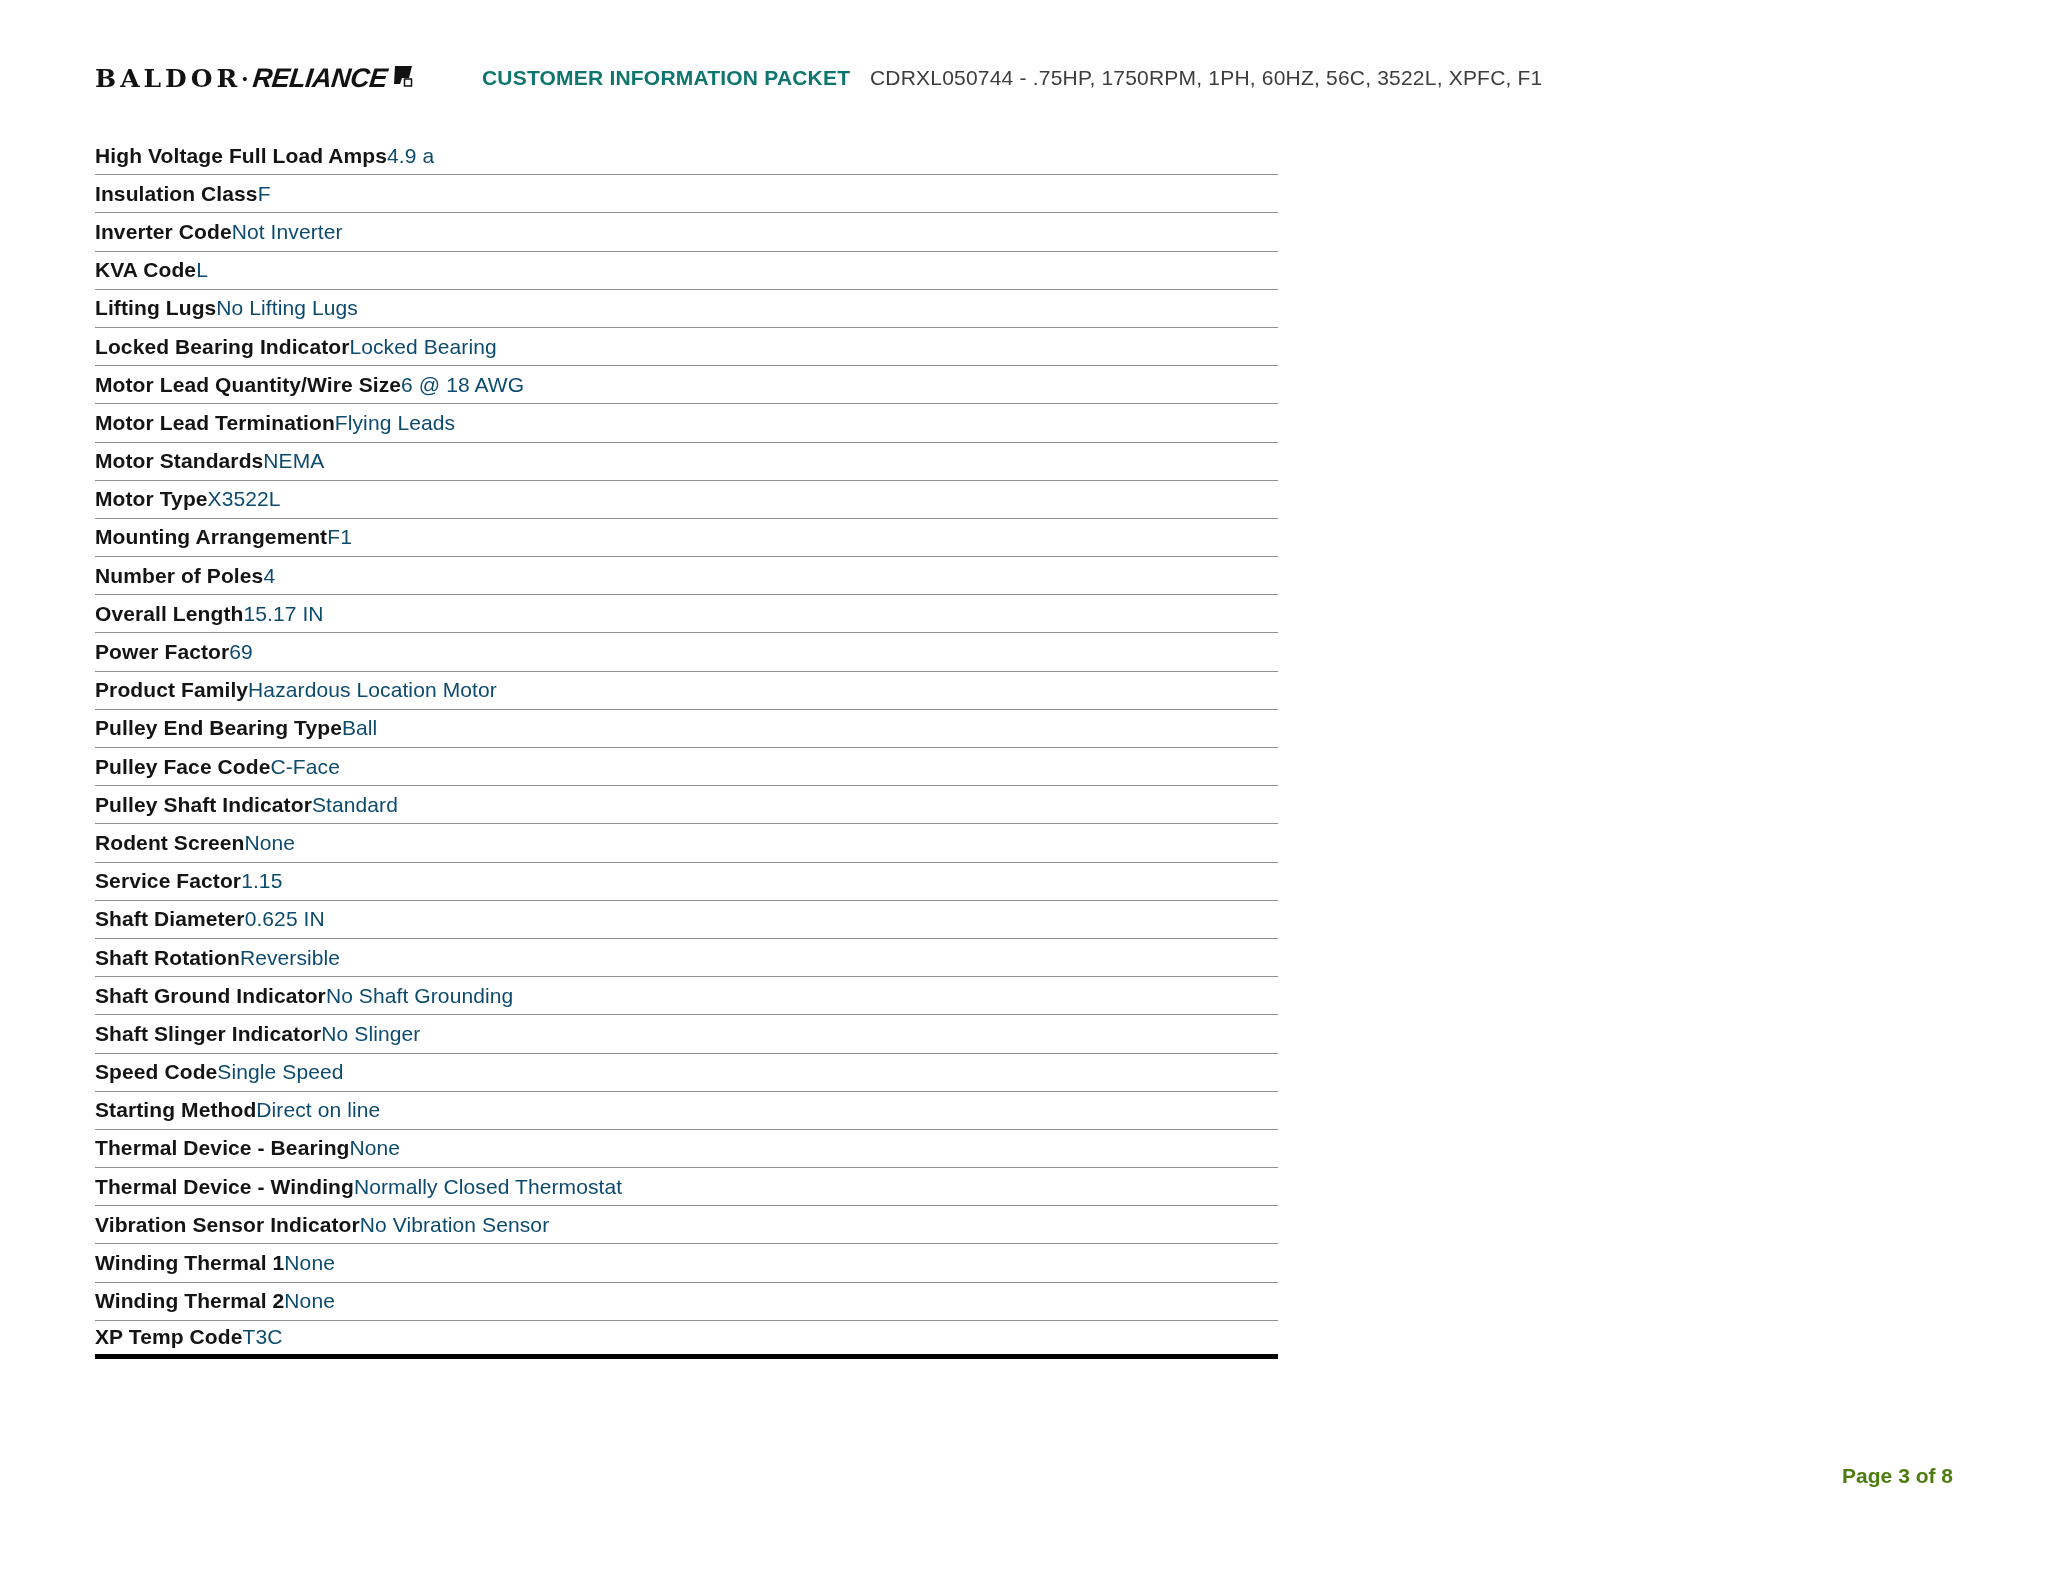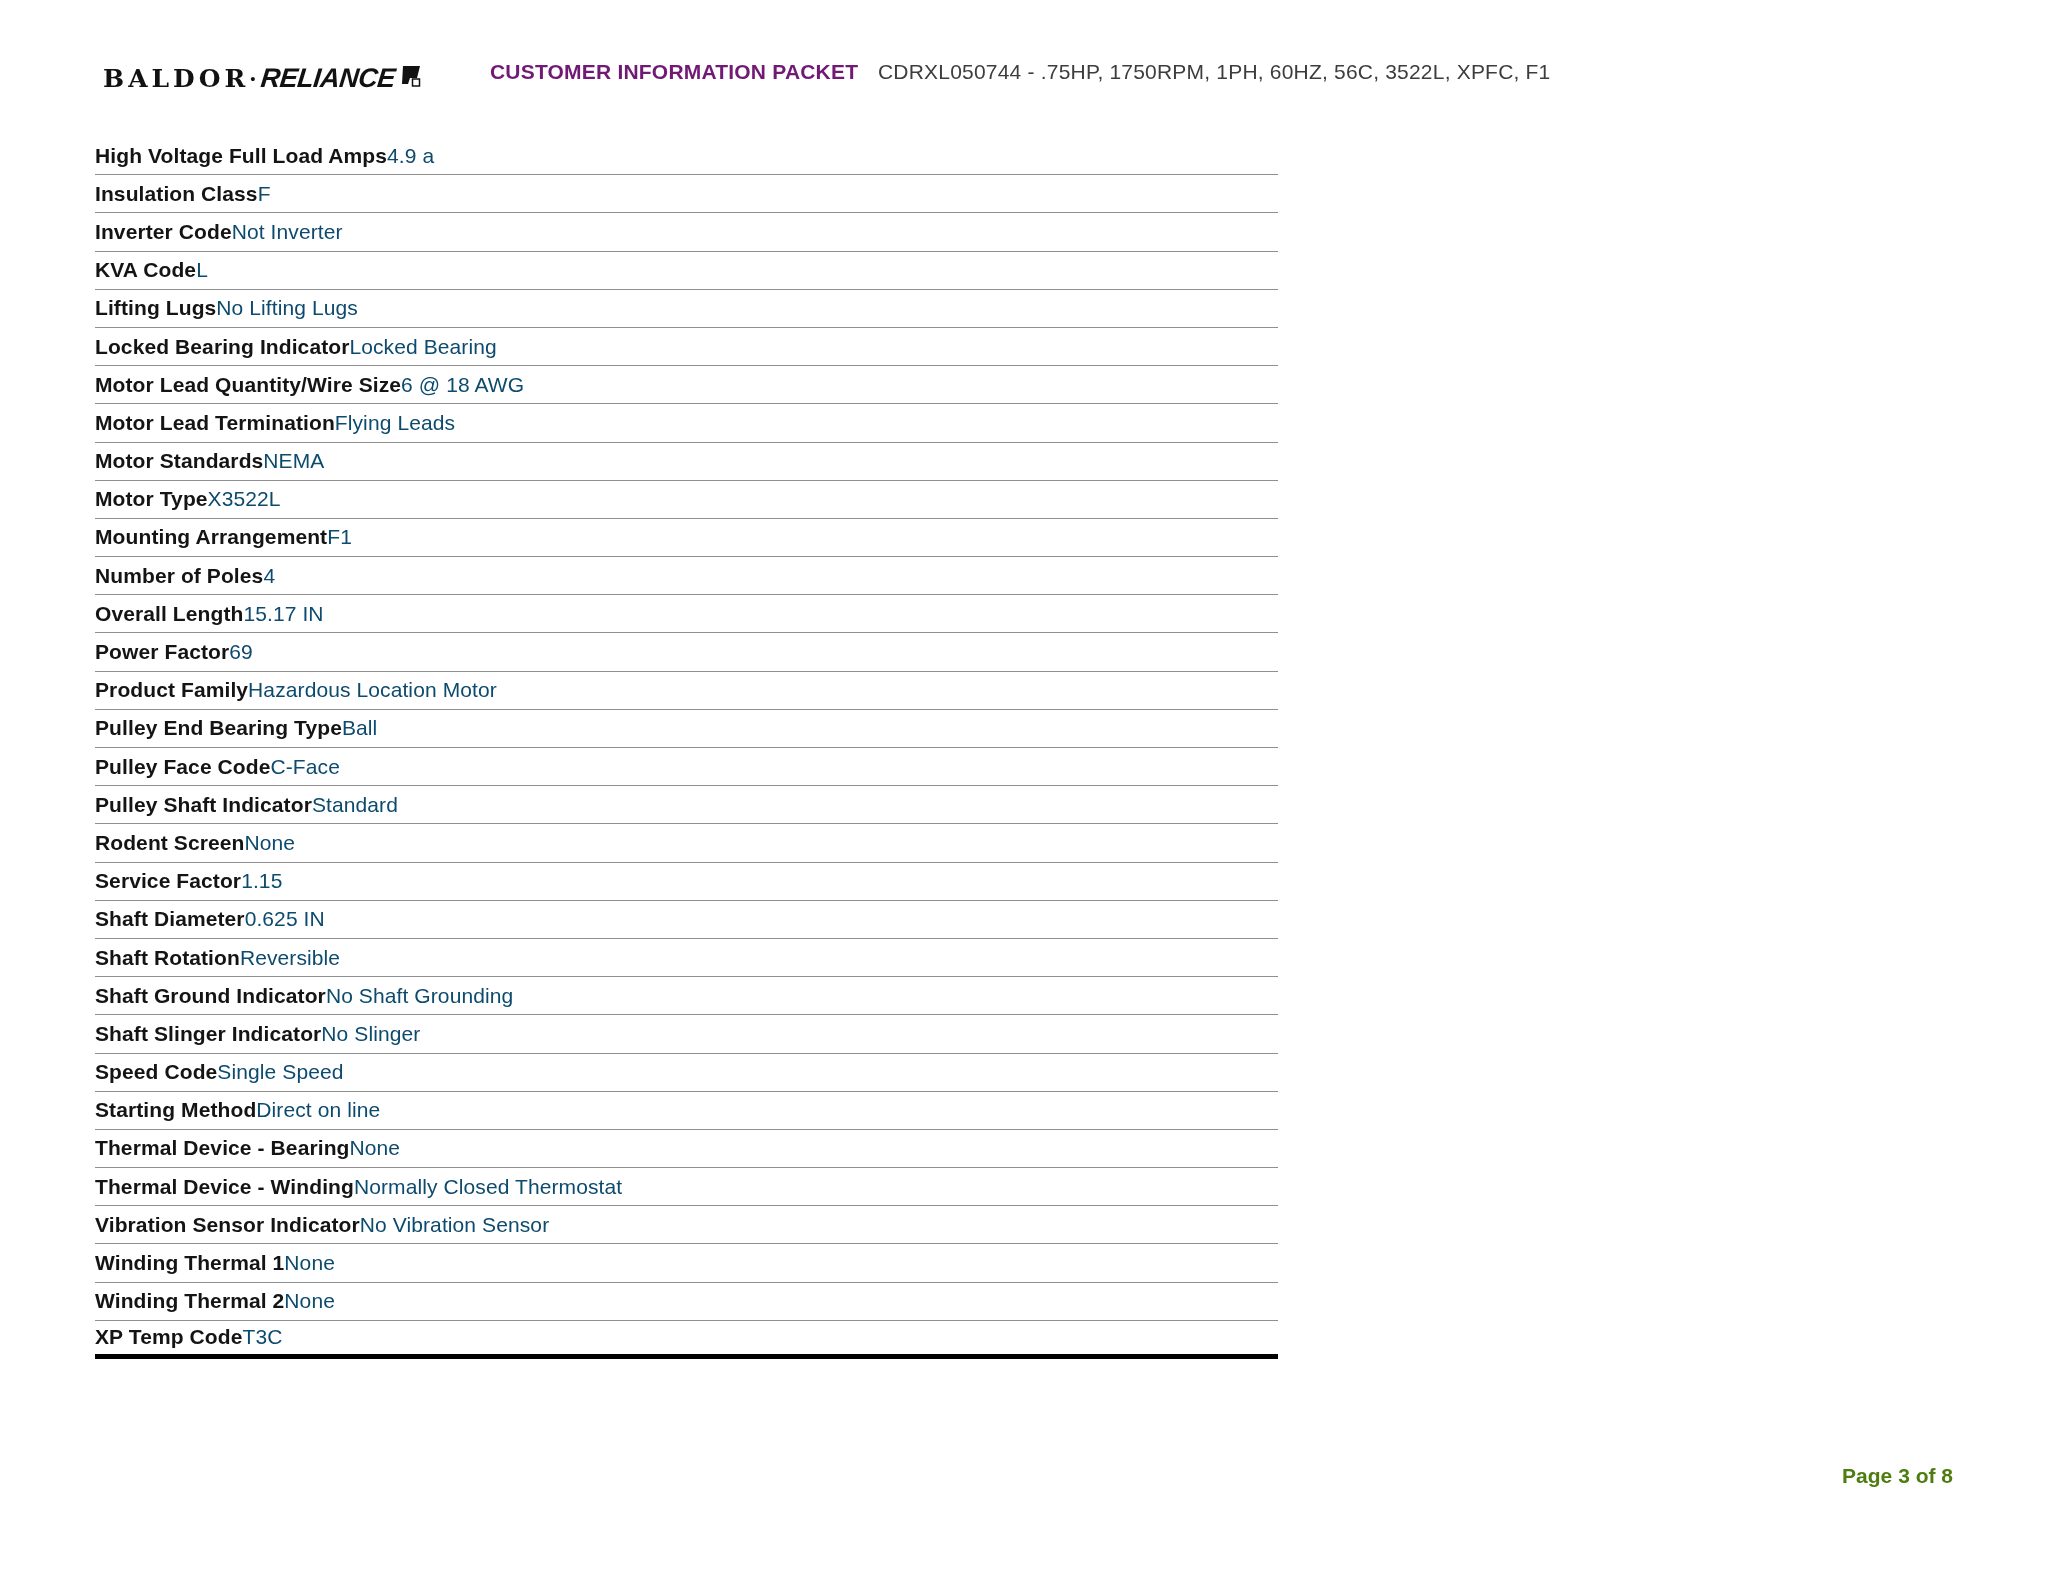--- a/index.html
+++ b/index.html
@@ -9,24 +9,25 @@
     height: 1582px;
     background: #ffffff;
     font-family: "Liberation Sans", sans-serif;
     color: #1a1a1a;
     overflow: hidden;
   }
 
   
   .hdr {
     position: absolute;
-    left: 103px;
+    left: 95px;
     top: 60px;
     height: 36px;
     display: flex;
+    align-items: center;
     white-space: nowrap;
   }
   .logo {
     display: flex;
     align-items: center;
     width: 345px;
     color: #121212;
   }
   .logo-baldor {
     font-family: "DejaVu Serif", serif;
@@ -50,21 +51,21 @@
     display: inline-block;
     margin-left: 2px;
     line-height: 0;
   }
   .doc-title {
     width: 345px;
     margin-left: 42px;
     font-weight: bold;
     font-size: 21px;
     letter-spacing: 0.2px;
-    color: #701a75;
+    color: #0f766e;
   }
   .product-line {
     margin-left: 43px;
     font-size: 21px;
     letter-spacing: 0.2px;
     color: #3d3d3d;
   }
 
   
   .spec-table {

